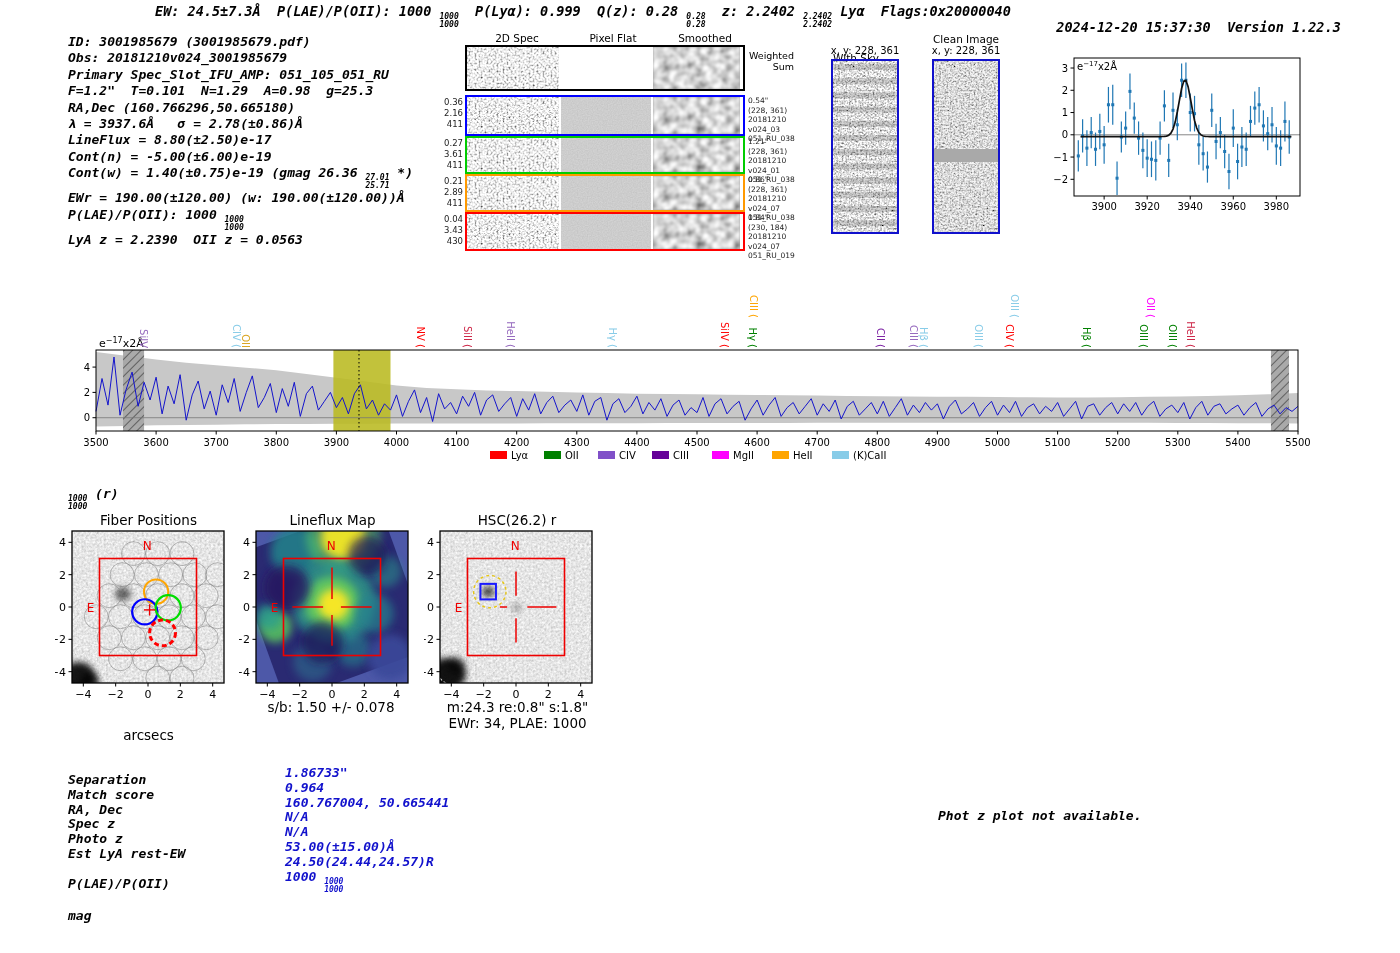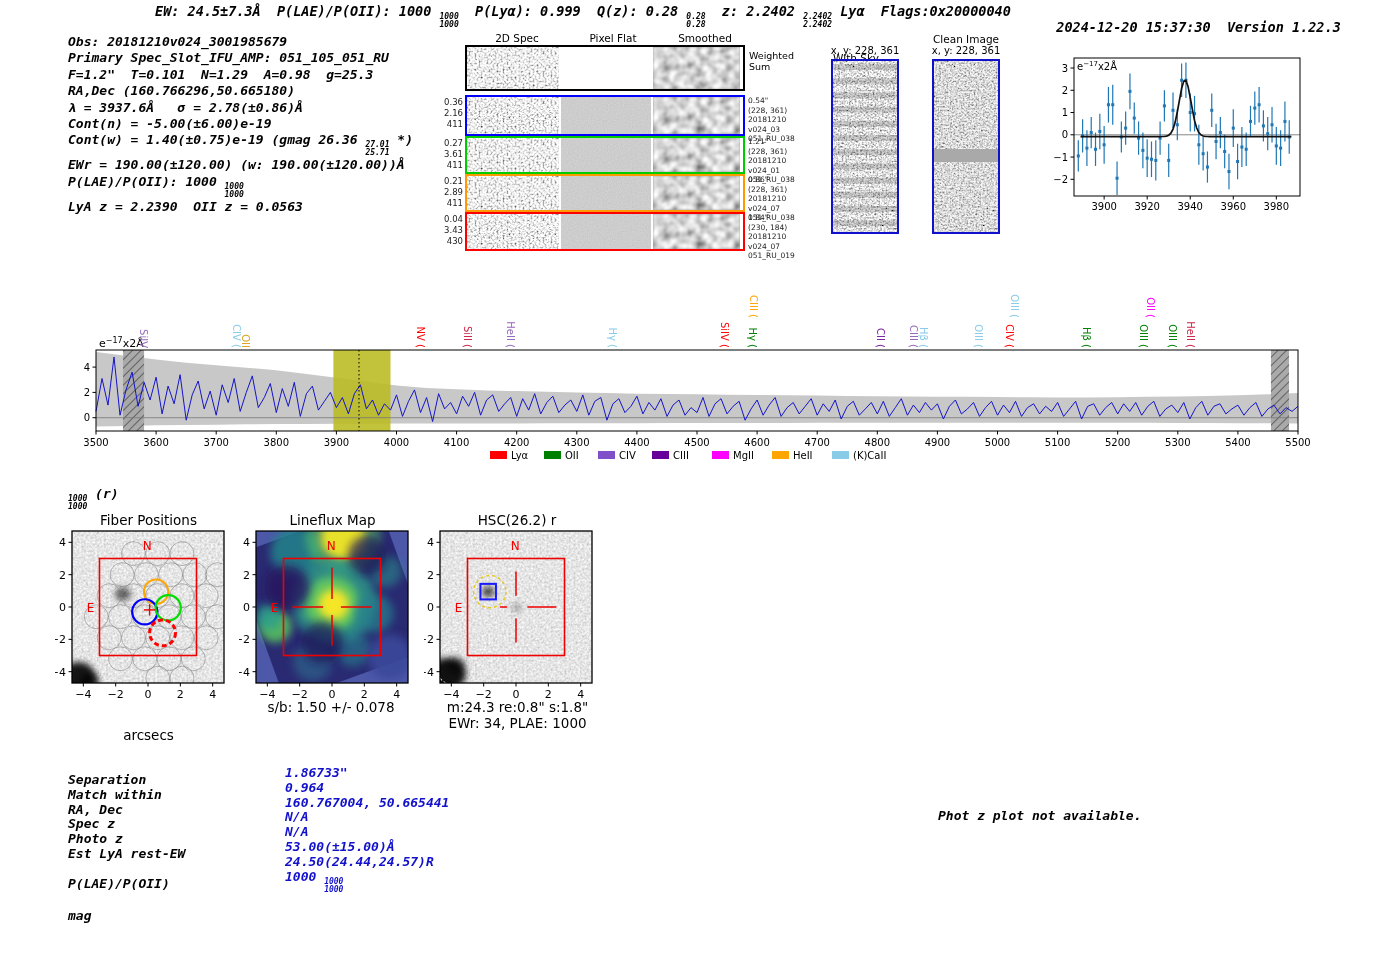--- a/index.html
+++ b/index.html
@@ -1,20 +1,20 @@
 <!DOCTYPE html>
 <html><head>
 <meta charset="utf-8">
 <style>
   html,body{margin:0;padding:0;background:#fff;}
   body{width:1400px;height:953px;position:relative;overflow:hidden;
        font-family:"DejaVu Sans Mono",monospace;color:#000;}
   .abs{position:absolute;}
   .mono{font-family:"DejaVu Sans Mono",monospace;font-weight:bold;font-size:13px;line-height:16.4px;white-space:pre;font-style:italic;}
-  .sans{font-family:"DejaVu Sans",sans-serif;font-weight:normal;}
+  .sans{font-family:"DejaVu Sans",sans-serif;font-weight:normal;text-align:right;}
   .frac{display:inline-flex;flex-direction:column;font-size:8px;line-height:8px;vertical-align:-3px;text-align:left;}
   .hdr{font-size:13.5px;}
   .cut-row{position:absolute;left:465px;width:280px;background:#fff;box-sizing:border-box;display:flex;gap:2px;}
   .cut-cell{height:100%;overflow:hidden;position:relative;}
   .lab-left{position:absolute;width:24px;text-align:right;font-size:8.5px;line-height:11px;font-family:"DejaVu Sans",sans-serif;color:#222;}
   .lab-right{position:absolute;width:52px;text-align:left;font-size:7.5px;line-height:9.6px;font-family:"DejaVu Sans",sans-serif;color:#222;}
   .colhdr{position:absolute;font-size:10.5px;font-family:"DejaVu Sans",sans-serif;color:#000;text-align:center;}
   .skybox{position:absolute;border:2px solid #1111cc;box-sizing:border-box;background:#bbb;}
   .ptitle{position:absolute;font-size:13.5px;font-family:"DejaVu Sans",sans-serif;text-align:center;}
   .pxlab{position:absolute;font-size:13.5px;font-family:"DejaVu Sans",sans-serif;text-align:center;}
@@ -89,25 +89,27 @@
     </pattern>
   </defs>
 </svg>
 
 <div class="abs mono hdr" style="left:155px;top:3px;" id="header-left"><span>EW: 24.5±7.3Å  P(LAE)/P(OII): 1000 </span><span class="frac"><span>1000</span><span>1000</span></span><span>  P(Lyα): 0.999  Q(z): 0.28 </span><span class="frac"><span>0.28</span><span>0.28</span></span><span>  z: 2.2402 </span><span class="frac"><span>2.2402</span><span>2.2402</span></span><span> Lyα  Flags:0x20000040</span></div>
 <div class="abs mono hdr" style="left:1040px;top:3px;">
   <span>2024-12-20 15:37:30</span><span>  </span><span>Version 1.22.3</span>
 </div>
 
 <div class="abs" style="left:68px;top:34px;" id="info-block">
+    <div class="mono"><span>ID: 3001985679 (3001985679.pdf)</span></div>
     <div class="mono"><span>Obs: 20181210v024_3001985679</span></div>
     <div class="mono"><span>Primary Spec_Slot_IFU_AMP: 051_105_051_RU</span></div>
     <div class="mono"><span>F=1.2"  T=0.101  N=1.29  A=0.98  g=25.3</span></div>
     <div class="mono"><span>RA,Dec (160.766296,50.665180)</span></div>
     <div class="mono"><span>λ = 3937.6Å   σ = 2.78(±0.86)Å</span></div>
+    <div class="mono"><span>LineFlux = 8.80(±2.50)e-17</span></div>
     <div class="mono"><span>Cont(n) = -5.00(±6.00)e-19</span></div>
     <div class="mono"><span>Cont(w) = 1.40(±0.75)e-19 (gmag 26.36 </span><span class="frac"><span>27.01</span><span>25.71</span></span><span> *)</span></div>
     <div class="mono"><span>EWr = 190.00(±120.00) (w: 190.00(±120.00))Å</span></div>
     <div class="mono"><span>P(LAE)/P(OII): 1000 </span><span class="frac"><span>1000</span><span>1000</span></span></div>
     <div class="mono"><span>LyA z = 2.2390  OII z = 0.0563</span></div>
   </div>
 
 <div class="colhdr" style="left:472px;top:32px;width:90px;">2D Spec</div>
 <div class="colhdr" style="left:568px;top:32px;width:90px;">Pixel Flat</div>
 <div class="colhdr" style="left:660px;top:32px;width:90px;">Smoothed</div>
@@ -674,21 +676,21 @@
     <rect x="16" y="23" width="152" height="152" fill="none" stroke="#000" stroke-width="1.3"></rect>
   </svg>
 <div class="pxlab" style="left:72px;top:727px;width:153px;">arcsecs</div>
 <div class="pxlab" style="left:236px;top:699px;width:190px;">s/b: 1.50 +/- 0.078</div>
 <div class="pxlab" style="left:420px;top:699px;width:195px;">m:24.3  re:0.8"  s:1.8"</div>
 <div class="pxlab" style="left:420px;top:715px;width:195px;">EWr: 34, PLAE: 1000</div>
 
 <div id="match-table">
     <div class="abs mono" style="left: 68px; top: 773px; line-height: 14.8px;">Separation</div>
     <div class="abs mono blue" style="left: 285px; top: 766px; line-height: 14.8px;"><span>1.86733"</span></div>
-    <div class="abs mono" style="left: 68px; top: 787.8px; line-height: 14.8px;">Match within</div>
+    <div class="abs mono" style="left: 68px; top: 787.8px; line-height: 14.8px;">Match score</div>
     <div class="abs mono blue" style="left: 285px; top: 780.8px; line-height: 14.8px;"><span>0.964</span></div>
     <div class="abs mono" style="left: 68px; top: 802.6px; line-height: 14.8px;">RA, Dec</div>
     <div class="abs mono blue" style="left: 285px; top: 795.6px; line-height: 14.8px;"><span>160.767004, 50.665441</span></div>
     <div class="abs mono" style="left: 68px; top: 817.4px; line-height: 14.8px;">Spec z</div>
     <div class="abs mono blue" style="left: 285px; top: 810.4px; line-height: 14.8px;"><span>N/A</span></div>
     <div class="abs mono" style="left: 68px; top: 832.2px; line-height: 14.8px;">Photo z</div>
     <div class="abs mono blue" style="left: 285px; top: 825.2px; line-height: 14.8px;"><span>N/A</span></div>
     <div class="abs mono" style="left: 68px; top: 847px; line-height: 14.8px;">Est LyA rest-EW</div>
     <div class="abs mono blue" style="left: 285px; top: 840px; line-height: 14.8px;"><span>53.00(±15.00)Å</span></div>
     <div class="abs mono" style="left: 68px; top: 861.8px; line-height: 14.8px; margin-top: 47px;">mag</div>

